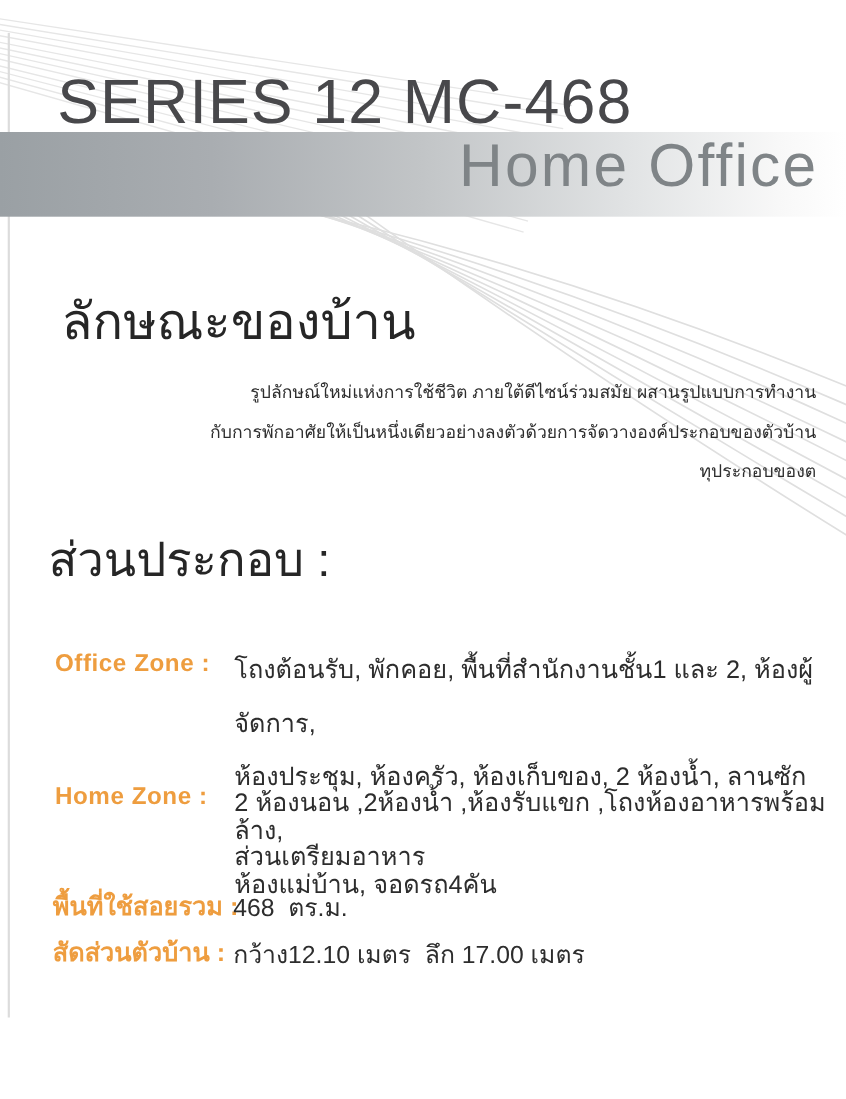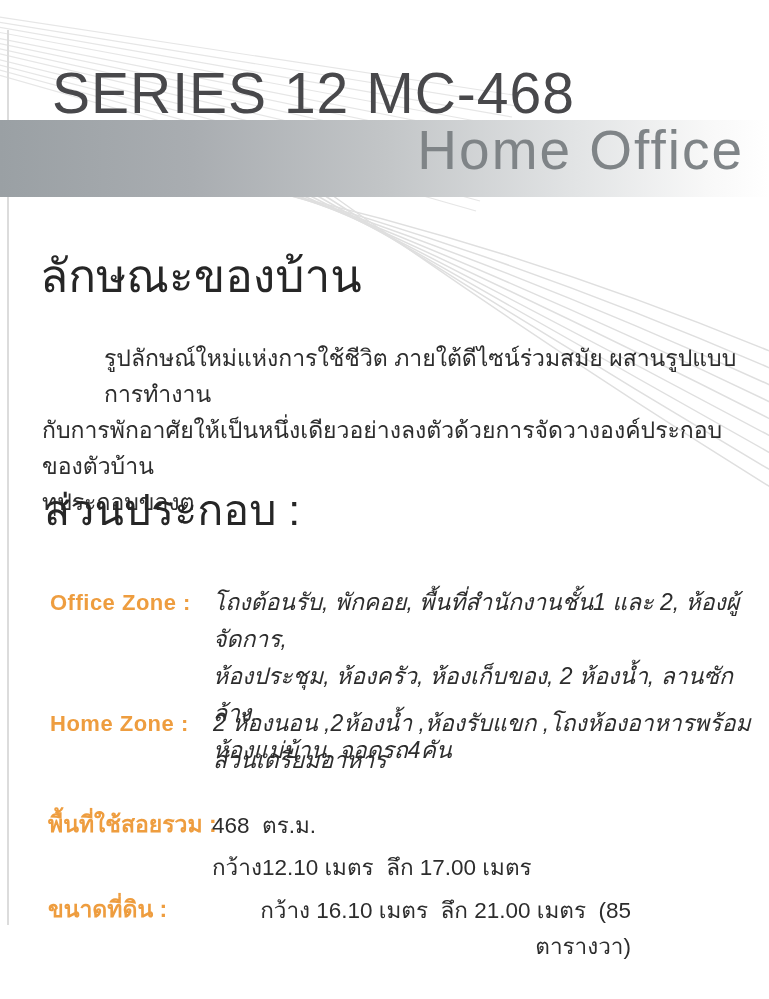--- a/index.html
+++ b/index.html
@@ -24,46 +24,46 @@
   .banner{
     position:absolute;left:0;top:120px;width:769px;height:77px;z-index:2;
     background:linear-gradient(90deg,#9aa0a4 0%,#a9adb1 25%,#c2c5c7 50%,#e2e4e5 75%,#f8f8f8 92%,#ffffff 100%);
   }
   .banner-text{
     position:absolute;right:25px;top:1px;
     font-size:55px;line-height:58px;font-weight:400;letter-spacing:2px;
     color:#7f8487;white-space:nowrap;
   }
   .about-heading{
-    position:absolute;left:40px;top:246px;margin:0;z-index:2;
+    position:absolute;left:40px;top:246px;margin:16px;z-index:2;
     font-size:46px;line-height:60px;font-weight:400;color:#262626;
     white-space:nowrap;
   }
   .about-para{
     position:absolute;left:42px;top:340px;width:700px;z-index:2;
-    font-size:23px;line-height:36px;color:#2d2d2d;
+    font-size:16px;line-height:36px;color:#2d2d2d;text-align:right;
   }
   .para-line{white-space:pre-wrap;}
   .para-line.indent{padding-left:62px;}
   .components-heading{
     position:absolute;left:44px;top:484px;margin:0;z-index:2;
     font-size:43px;line-height:52px;font-weight:400;color:#262626;
     white-space:nowrap;
   }
   .zone-row{position:absolute;left:0;width:769px;z-index:2;}
   .zone-row.office{top:584px;}
   .zone-row.home{top:705px;}
   .zone-label{
     position:absolute;left:50px;top:6px;
     font-size:22px;font-weight:700;letter-spacing:.5px;
     color:#ee9d3f;white-space:nowrap;
   }
   .zone-desc{
     position:absolute;left:213px;top:0;width:545px;
-    font-size:23px;line-height:37px;color:#2d2d2d;font-style:italic;
+    font-size:23px;line-height:49px;color:#2d2d2d;
   }
   .zone-line{white-space:pre-wrap;}
   .spec-row{position:absolute;left:0;width:631px;height:42px;z-index:2;}
   .spec-row.r0{top:804px;}
   .spec-row.r1{top:846px;}
   .spec-row.r2{top:889px;}
   .spec-label{
     position:absolute;left:48px;top:2px;
     font-size:23px;font-weight:700;color:#ee9d3f;white-space:nowrap;
   }
@@ -139,21 +139,18 @@
       <div class="zone-line">ส่วนเตรียมอาหาร</div>
     </div>
   </div>
 
   <div class="spec-row r0">
     <span class="spec-label">พื้นที่ใช้สอยรวม :</span>
     <span class="spec-value">468  ตร.ม.</span>
   </div>
 
   <div class="spec-row r1">
+    <span class="spec-label">สัดส่วนตัวบ้าน :</span>
     <span class="spec-value">กว้าง12.10 เมตร  ลึก 17.00 เมตร</span>
   </div>
 
-  <div class="spec-row r2">
-    <span class="spec-label">ขนาดที่ดิน :</span>
-    <span class="spec-value">กว้าง 16.10 เมตร  ลึก 21.00 เมตร  (85 ตารางวา)</span>
-  </div>
 
 </div>
 
 </body></html>

